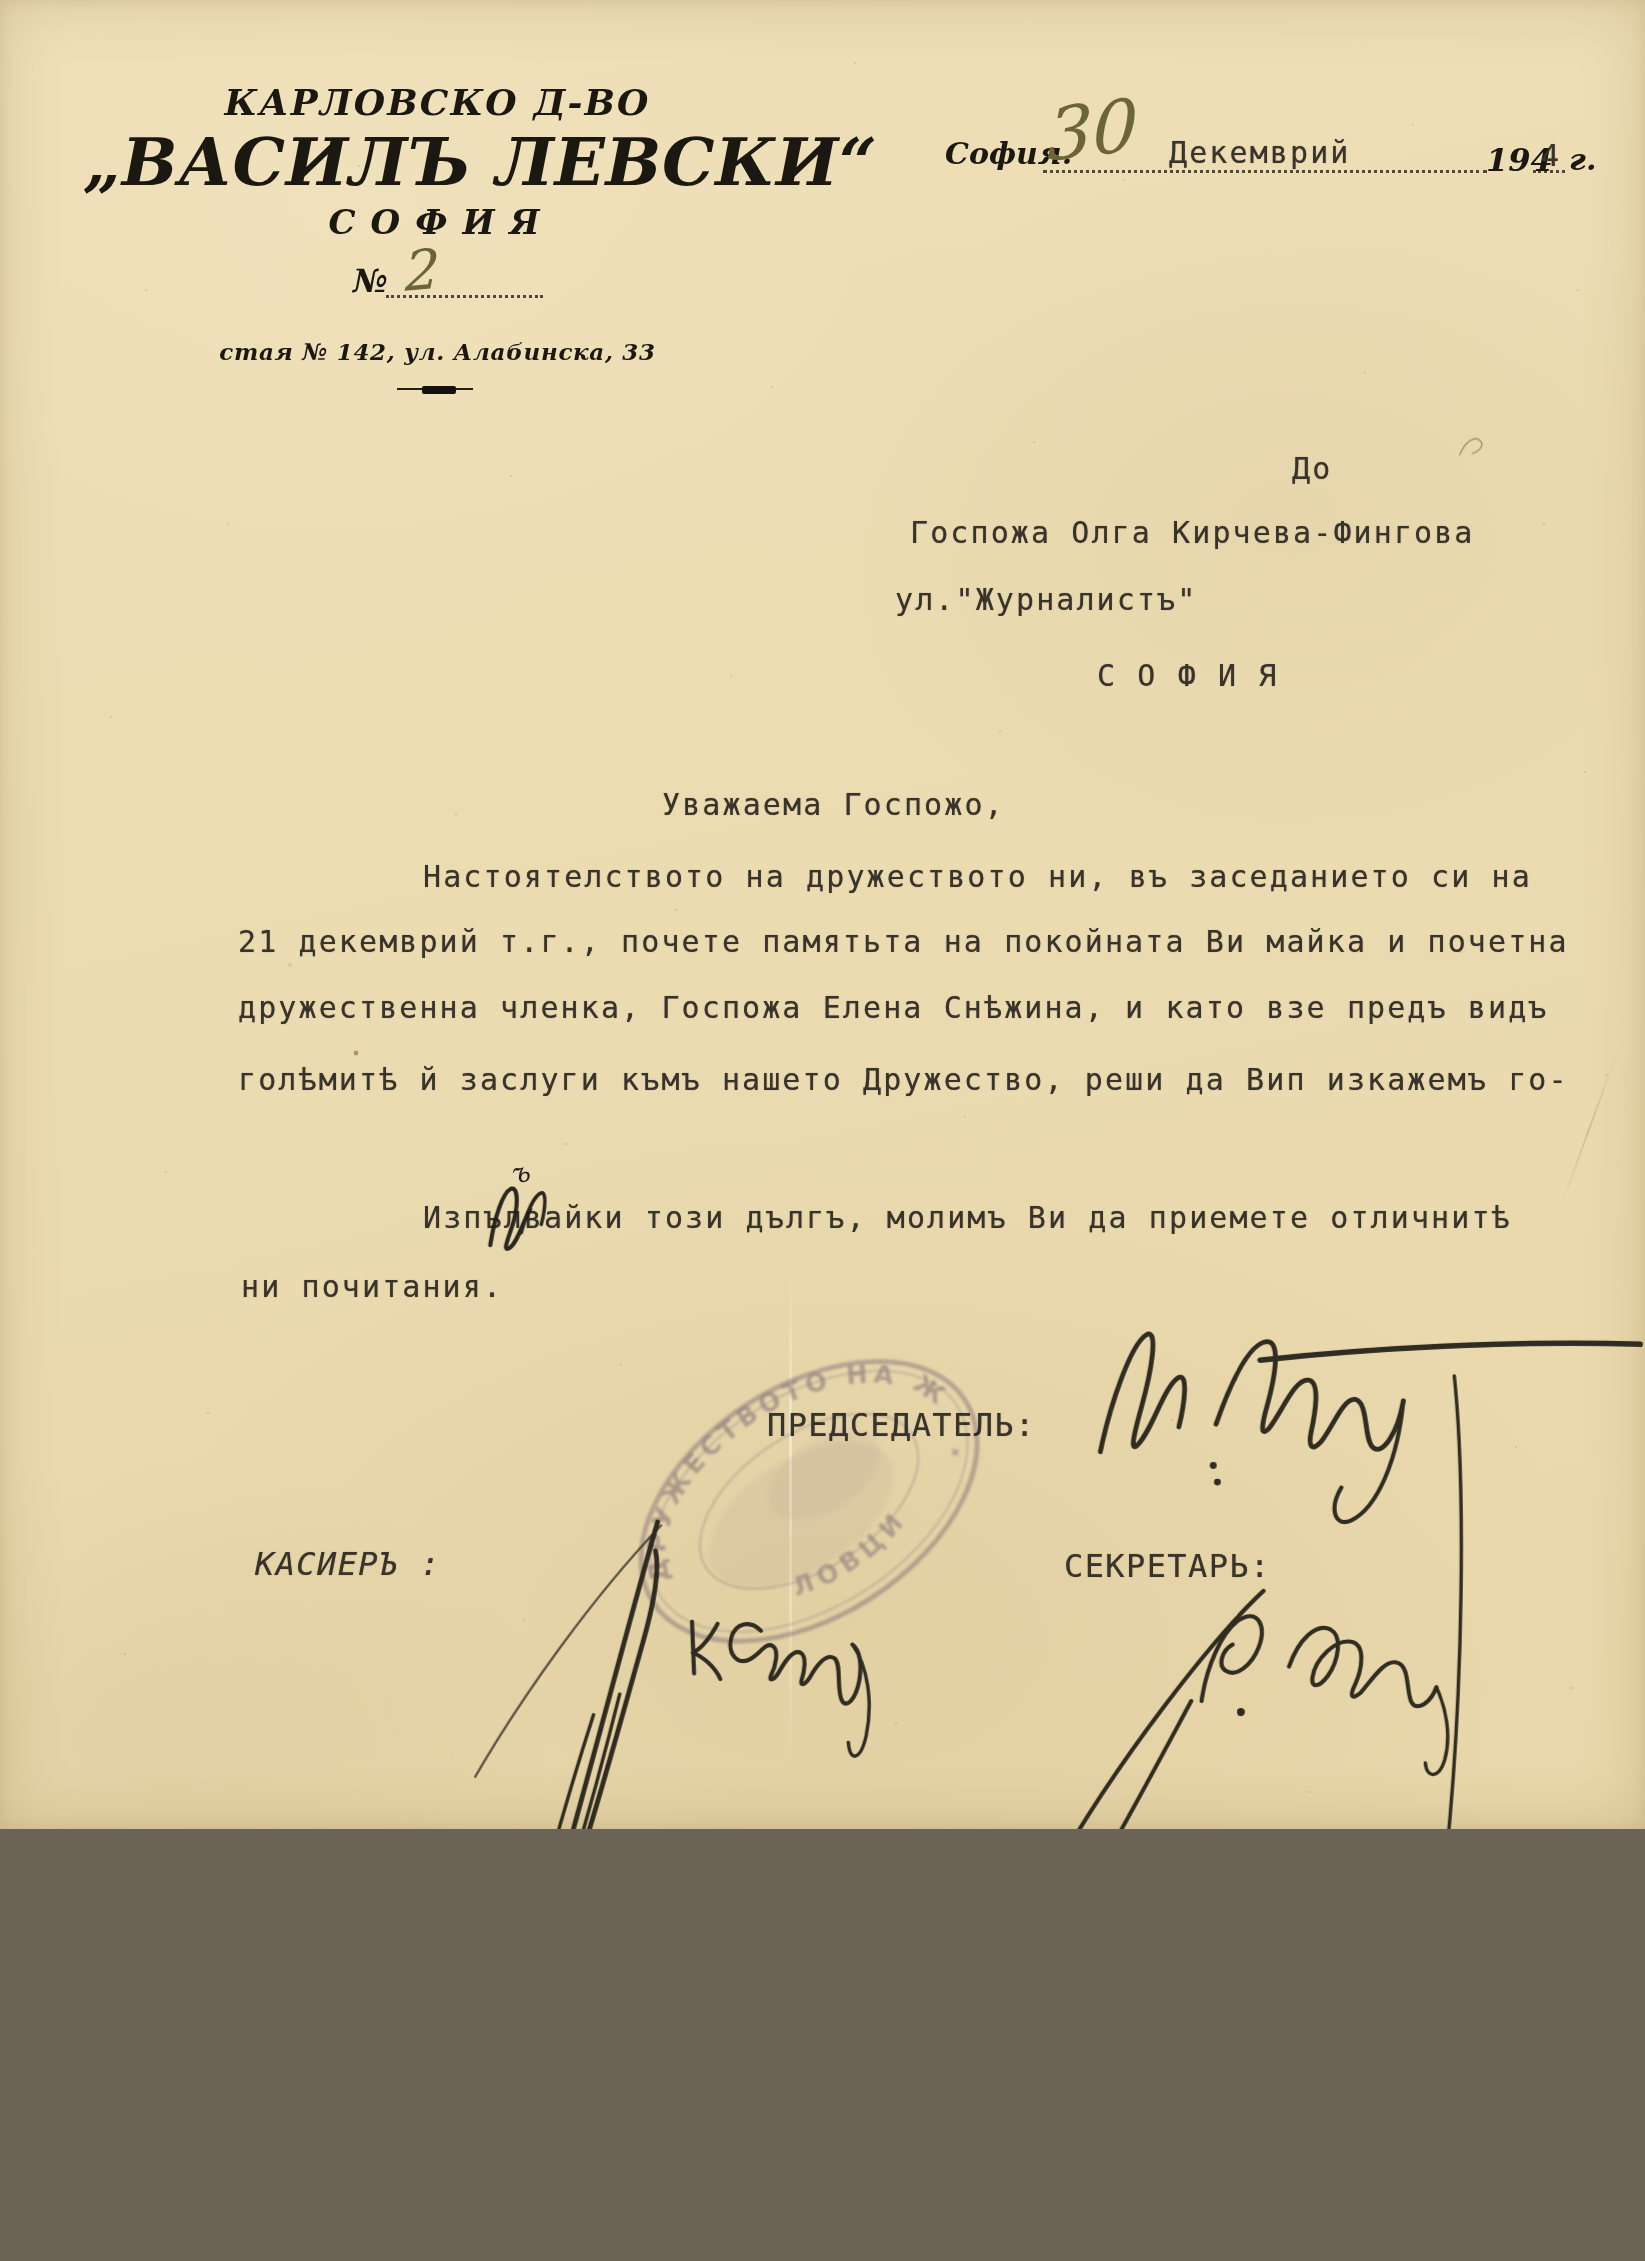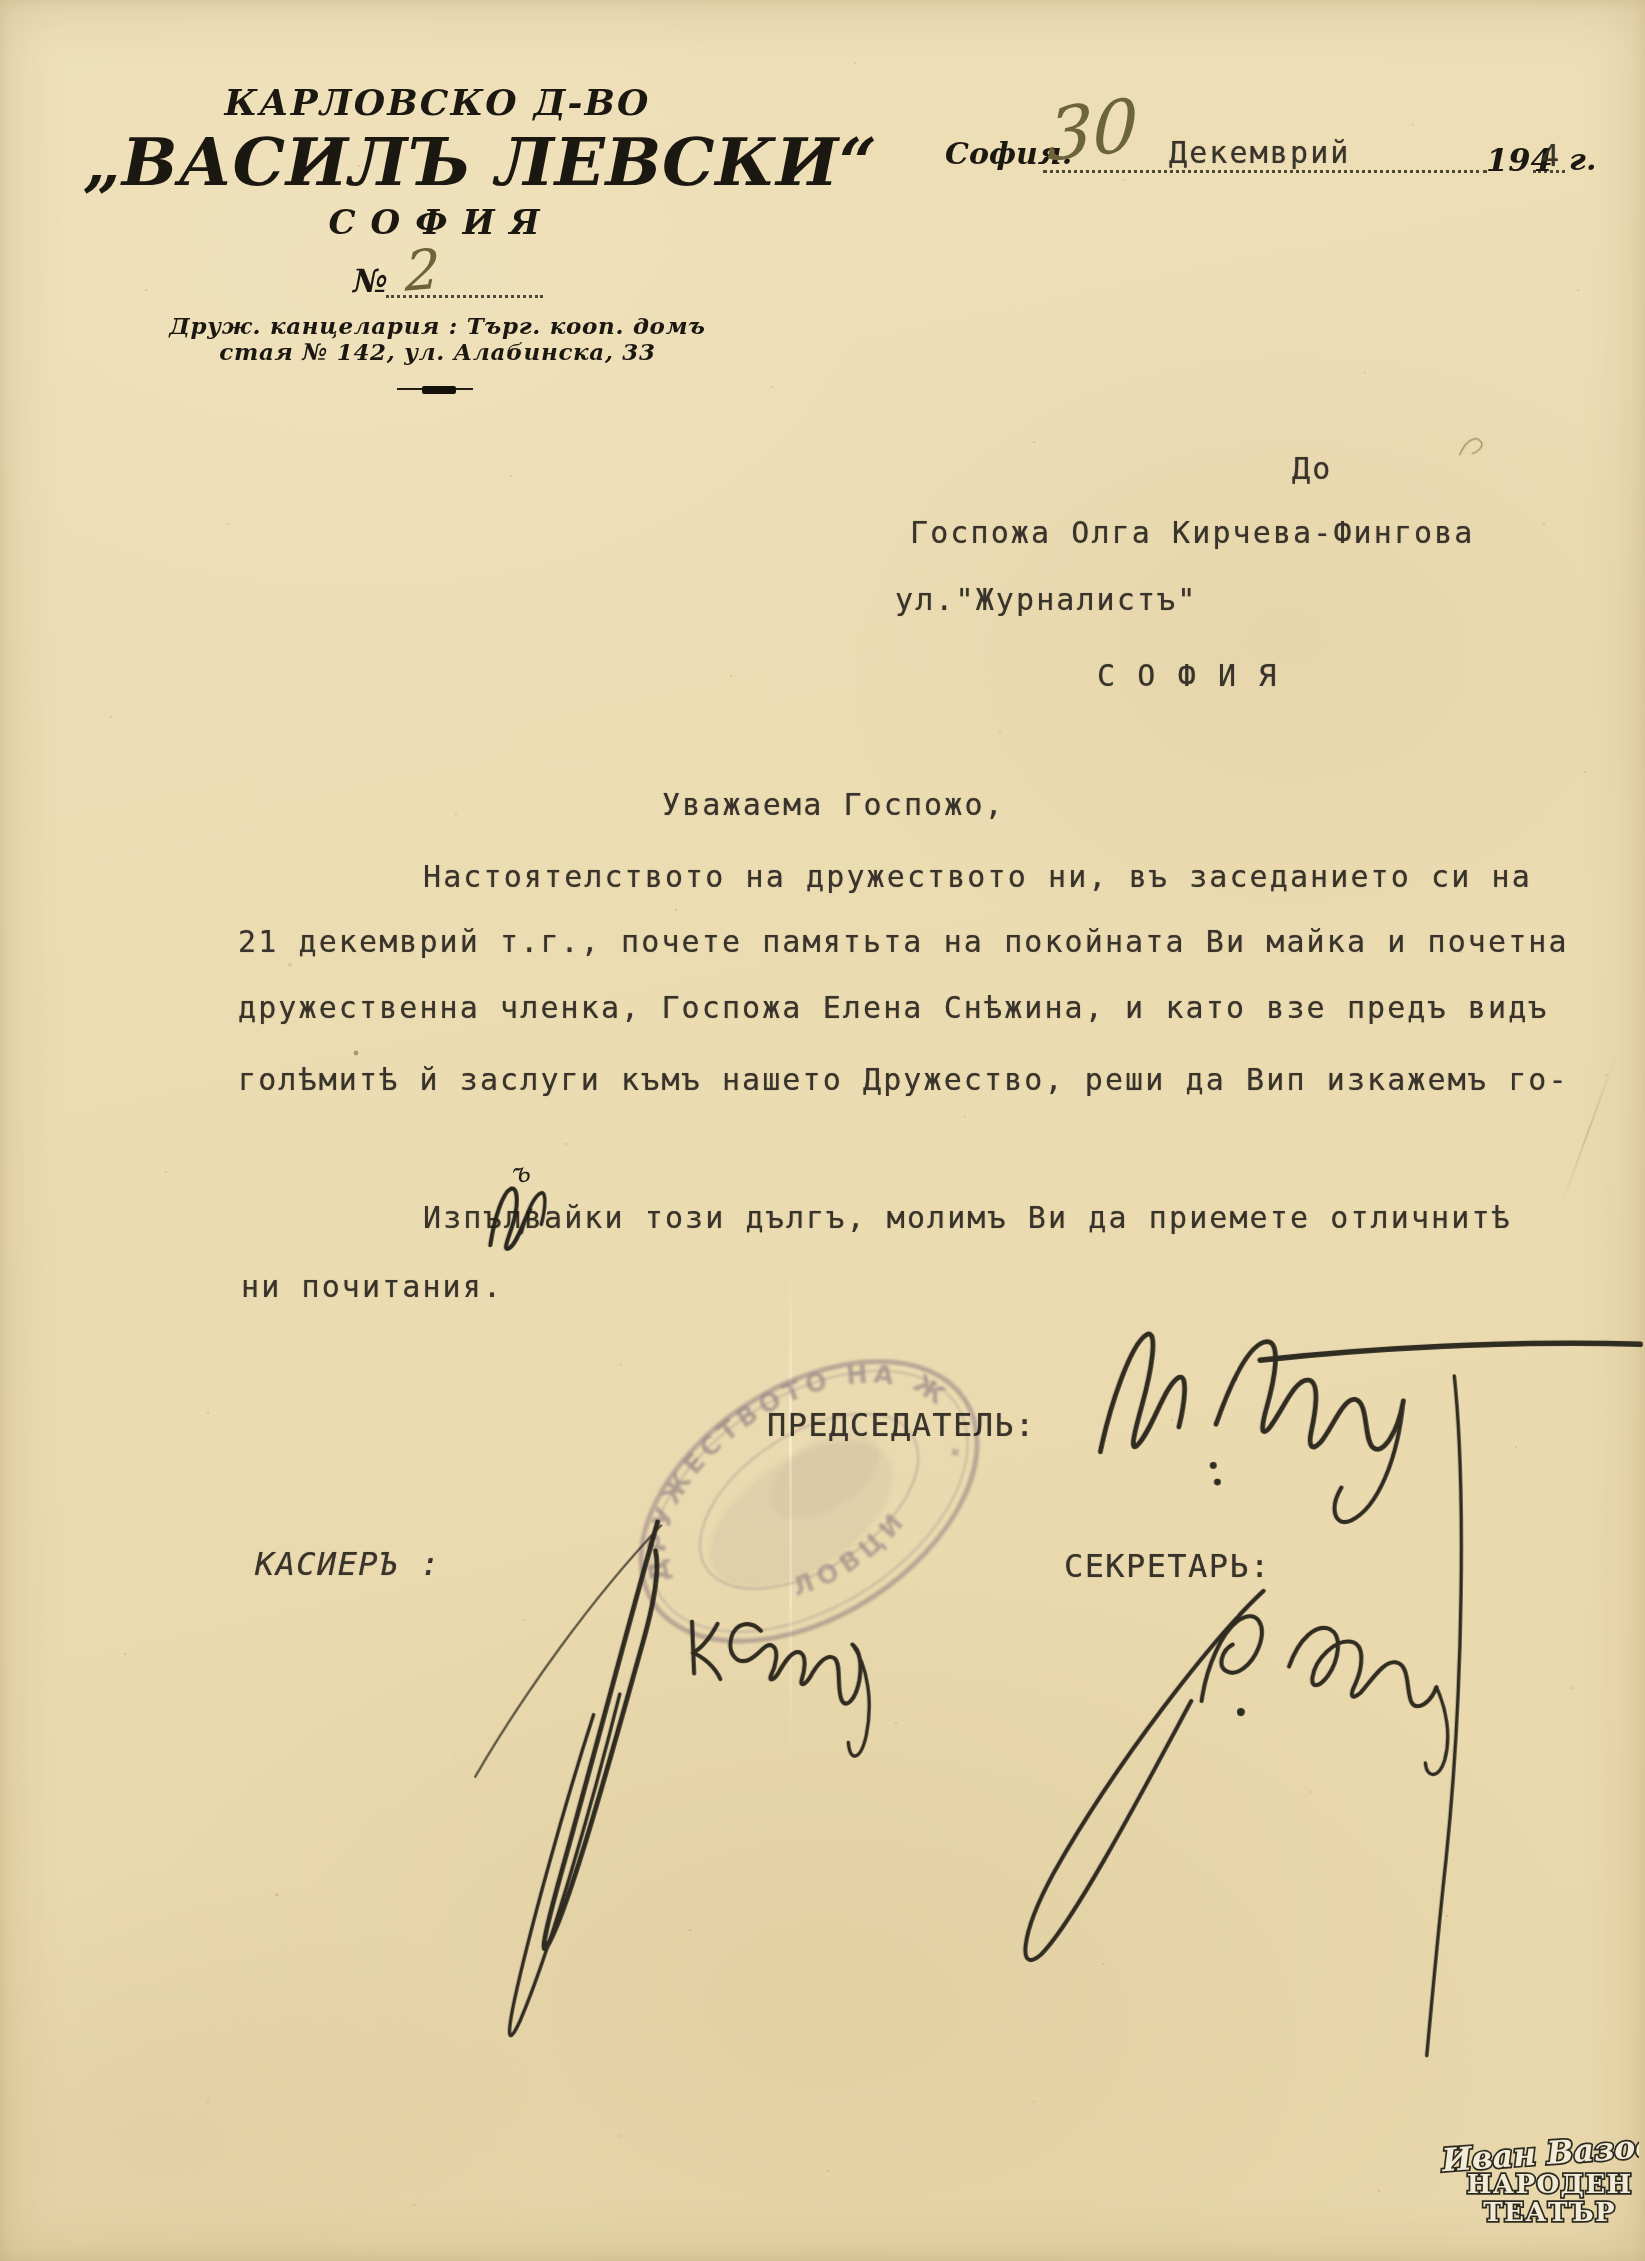--- a/index.html
+++ b/index.html
@@ -1,18 +1,18 @@
 <!DOCTYPE html>
 <html style="font-size:11px"><head>
 <meta charset="utf-8">
 <title>Scanned letter</title>
 <style>
   html,body{margin:0;padding:0;background:#6b6356;}
   .page{
-    position:relative;width:1645px;height:2261px;overflow:hidden;
+    position:relative;width:1645px;height:1829px;overflow:hidden;
     background:
       radial-gradient(964px 620px at 22% 12%, rgba(255,250,230,.10), transparent 60%),
       radial-gradient(758px 551px at 78% 28%, rgba(125,95,40,.05), transparent 65%),
       radial-gradient(1102px 689px at 50% 88%, rgba(125,95,40,.07), transparent 70%),
       radial-gradient(620px 413px at 8% 95%, rgba(120,90,40,.06), transparent 70%),
       linear-gradient(168deg,#eedfb8 0%, #ecdcb2 40%, #e8d7aa 100%);
     box-shadow: inset 0 0 62px rgba(120,90,40,.20), inset 0 0 12.4px rgba(120,90,40,.12);
     font-family:"DejaVu Serif", serif;
   }
   .abs{position:absolute;}
@@ -60,21 +60,20 @@
   <div class="abs crease-d" style="left:1588px;top:1047px;height:165px;transform:rotate(20deg);"></div>
 
   <div class="abs lh-block">
     <div class="abs print lh1" style="left:0;top:81px;width:709px;">КАРЛОВСКО Д-ВО</div>
     <div class="abs print lh-name" style="left:0;top:123px;width:709px;">„ВАСИЛЪ ЛЕВСКИ“</div>
     <div class="abs print lh-city" style="left:4px;top:202px;width:709px;">СОФИЯ</div>
   </div>
   <div class="abs print lh-no" style="left:353px;top:262px;">№</div>
   <div class="abs dots" style="left:386px;top:295px;width:157px;"></div>
   <div class="abs hand hand-no" style="left:405px;top:238px;">2</div>
-  <div class="abs print lh-office" style="left:83px;top:313px;width:709px;text-align:center;">Друж. канцелария : Търг. кооп. домъ</div>
   <div class="abs print lh-office" style="left:83px;top:339px;width:709px;text-align:center;">стая № 142, ул. Алабинска, 33</div>
   <div class="abs rule-thin" style="left:397px;top:388px;width:76px;"></div>
   <div class="abs rule-thick" style="left:422px;top:386px;width:34px;"></div>
 
   <div class="abs print" style="left:945px;top:136px;font-size:30px;">София.</div>
   <div class="abs dots" style="left:1043px;top:170px;width:444px;"></div>
   <div class="abs dots" style="left:1533px;top:170px;width:32px;"></div>
   <div class="abs hand hand-day" style="left:1047px;top:88px;">30</div>
   <div class="abs type" style="left:1169px;top:135px;">Декемврий</div>
   <div class="abs print" style="left:1486px;top:141px;font-size:32px;">194</div>

